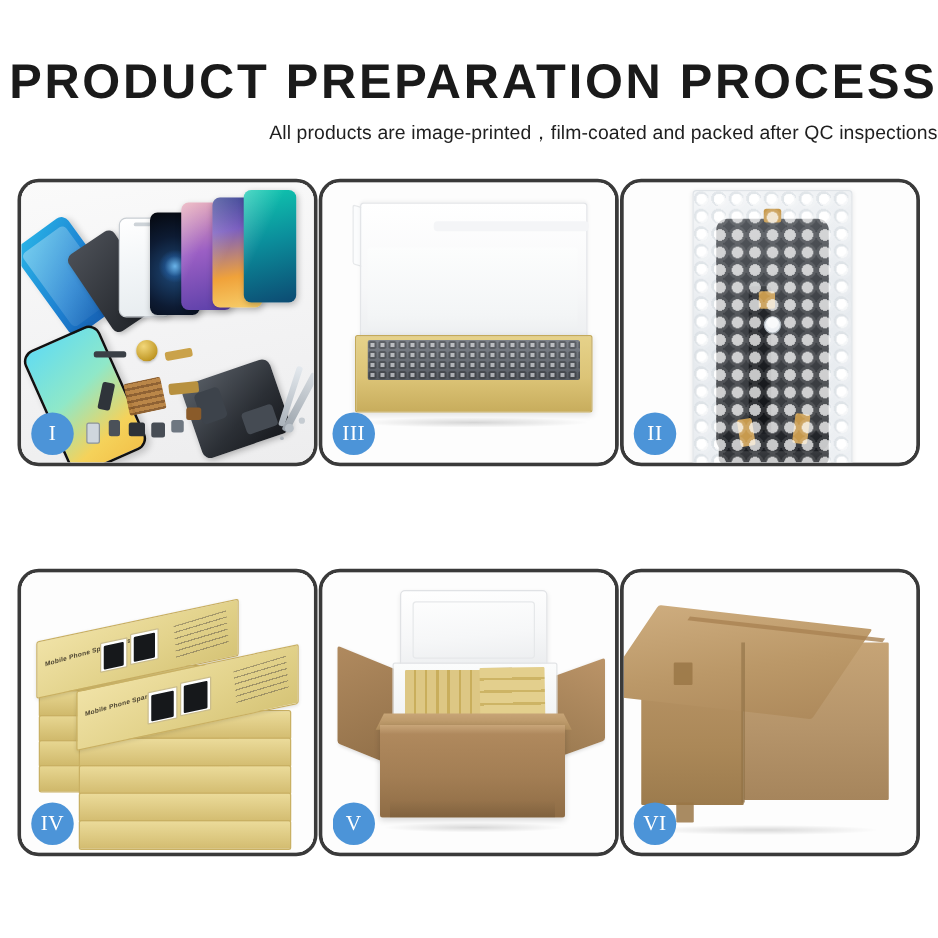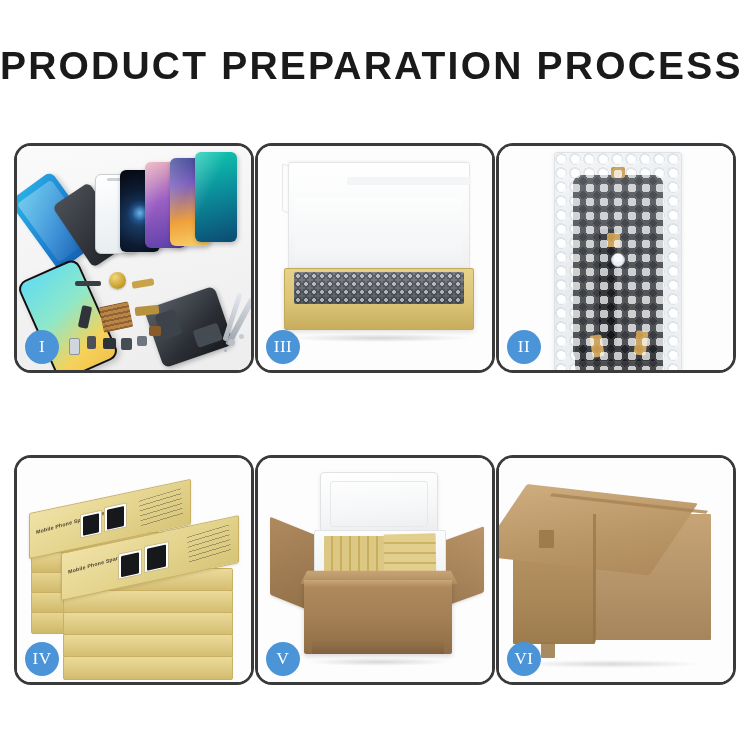--- a/index.html
+++ b/index.html
@@ -6,21 +6,21 @@
   body{
     width:750px;height:750px;
     background:#ffffff;
     font-family:"Liberation Sans", sans-serif;
     overflow:hidden;
     position:relative;
   }
   .page{width:750px;height:750px;position:relative;}
 
   
-  .header{position:absolute;top:0;left:0;width:750px;text-align:left;}
+  .header{position:absolute;top:0;left:0;width:750px;text-align:right;}
   .title{
     margin:0;padding:0;
     font-size:39px;
     line-height:44px;
     font-weight:700;
     letter-spacing:2.2px;
     color:#1a1a1a;
     padding-top:44px;
     font-family:"Liberation Sans", sans-serif;
   }
@@ -351,20 +351,21 @@
   .c6tape2{position:absolute;left:42px;bottom:24px;width:14px;height:16px;background:#9a7746;border-radius:1px;opacity:.85;}
   .c6shadow{position:absolute;left:22px;bottom:14px;width:180px;height:8px;background:radial-gradient(ellipse at center,rgba(0,0,0,.14),rgba(0,0,0,0) 72%);}
 </style>
 </head>
 <body>
 
 <div class="page">
 
   <div class="header">
     <h1 class="title">PRODUCT PREPARATION PROCESS</h1>
+    <p class="subtitle">All products are image-printed，film-coated and packed after QC inspections</p>
   </div>
 
   <div class="grid">
 
     <div class="panel">
       <div class="photo">
         <div class="p1bg"></div>
         <div class="ph ph-blue"></div>
         <div class="ph ph-dark"></div>
         <div class="ph ph-glass"></div>

